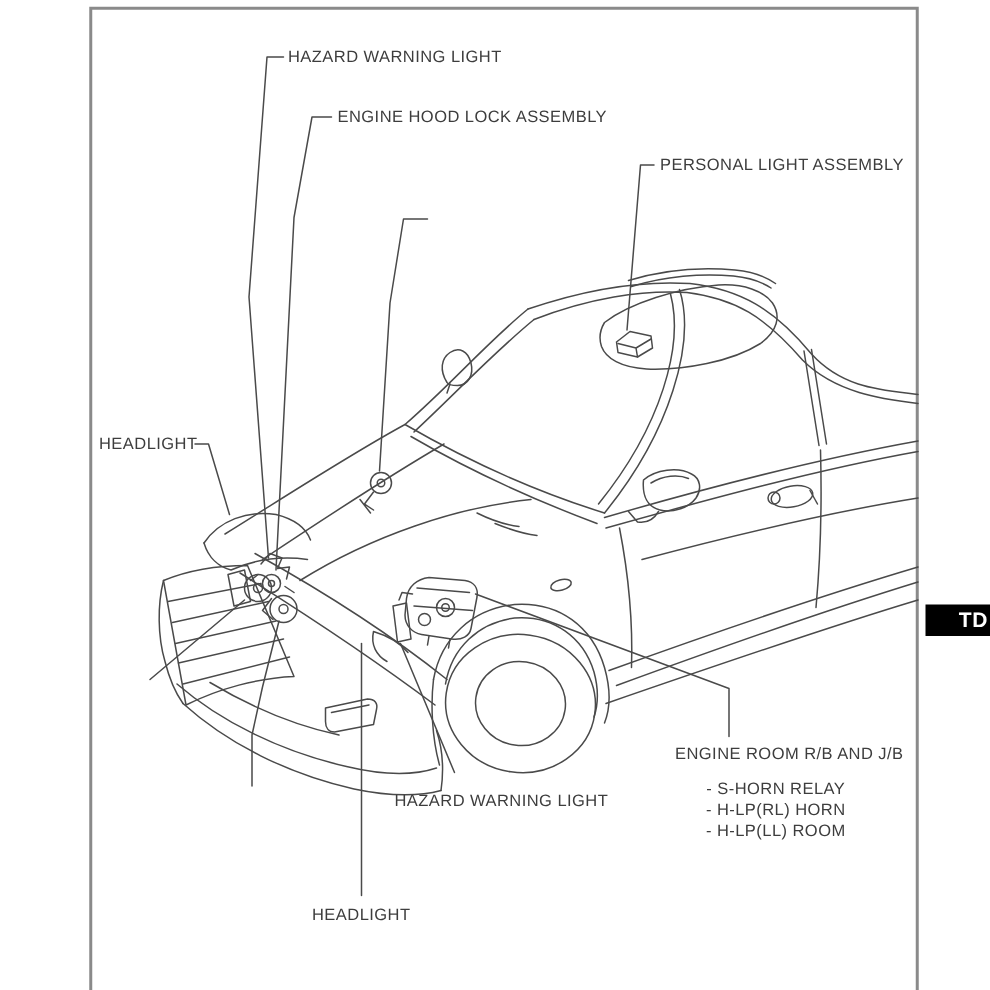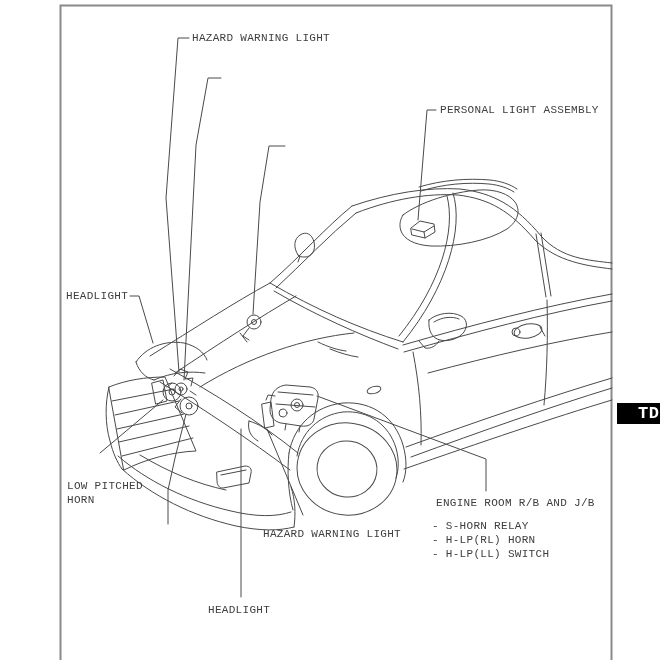--- a/index.html
+++ b/index.html
@@ -5,38 +5,38 @@
   :root{
     --line:#4a4a4a;
     --frame:#8a8a8a;
     --text:#3d3d3d;
     --tab-bg:#000000;
     --tab-fg:#ffffff;
   }
   html,body{margin:0;padding:0;background:#ffffff;}
   #stage{
     position:relative;width:660px;height:660px;background:#ffffff;
-    font-family:Liberation Mono, monospace;overflow:hidden;
+    font-family:Liberation Sans, sans-serif;overflow:hidden;text-align:center;
   }
   #stage svg{position:absolute;left:0;top:0;}
   .sketch path,.sketch ellipse,.sketch circle,.sketch line,.sketch polyline{
     fill:none;stroke:var(--line);stroke-width:1;stroke-linecap:round;stroke-linejoin:round;
   }
   .frame-rect{fill:none;stroke:var(--frame);stroke-width:2;}
   .lbl{
     position:absolute;font-size:11px;line-height:14px;color:var(--text);
     letter-spacing:0.3px;white-space:nowrap;
   }
   .wrap{white-space:normal;}
   .relay-item{margin-top:0;}
-  .relay-title{margin:0 0 9px 4px;}
+  .relay-title{margin:0 0 9px 18px;}
   #td-tab{
     position:absolute;left:617px;top:403px;width:43px;height:21px;
     background:var(--tab-bg);color:var(--tab-fg);
-    font-size:17px;font-weight:bold;line-height:21px;padding-left:21px;
+    font-size:14px;font-weight:bold;line-height:21px;padding-left:21px;
     box-sizing:border-box;letter-spacing:0.5px;
   }
 </style>
 </head>
 <body>
 
 <div id="stage">
 
   <svg class="sketch" width="660" height="660" viewBox="0 0 660 660">
 
@@ -170,36 +170,36 @@
       <path d="M 163,400 L 100,453"></path>
       <path d="M 186,414 L 175,458 L 168,490 L 168,524"></path>
       <path d="M 241,429 L 241,597"></path>
       <path d="M 267,429 L 303,515"></path>
       <path d="M 317,396 L 486,459 L 486,491"></path>
     </g>
   </svg>
 
   <div class="lbl" style="left:192px;top:31px">HAZARD WARNING LIGHT</div>
 
+  <div class="lbl" style="left:225px;top:71px">ENGINE HOOD LOCK ASSEMBLY</div>
 
 
   <div class="lbl" style="left:440px;top:103px">PERSONAL LIGHT ASSEMBLY</div>
 
 
   <div class="lbl" style="left:66px;top:289px">HEADLIGHT</div>
 
-  <div class="lbl wrap" style="left:67px;top:479px;width:105px">LOW PITCHED HORN</div>
 
 
   <div class="lbl" style="left:263px;top:527px">HAZARD WARNING LIGHT</div>
 
   <div class="lbl" style="left:208px;top:603px">HEADLIGHT</div>
 
   <div class="lbl" style="left:432px;top:496px">
     <div class="relay-title">ENGINE ROOM R/B AND J/B</div>
     <div class="relay-item">- S-HORN RELAY</div>
     <div class="relay-item">- H-LP(RL) HORN</div>
-    <div class="relay-item">- H-LP(LL) SWITCH</div>
+    <div class="relay-item">- H-LP(LL) ROOM</div>
   </div>
 
   <div id="td-tab">TD</div>
 
 </div>
 
 </body></html>

